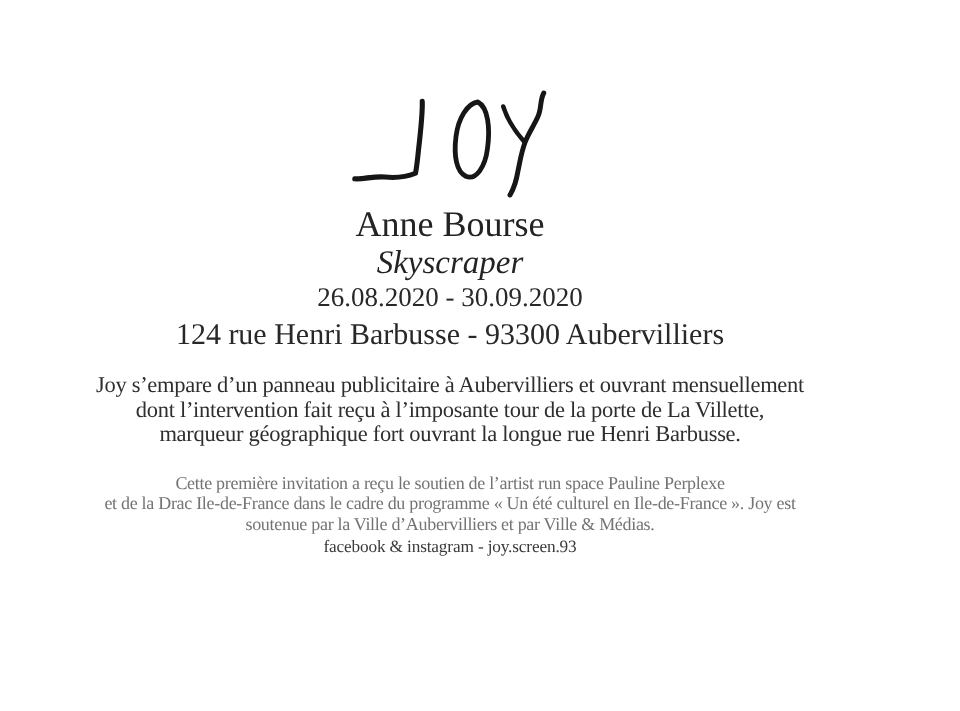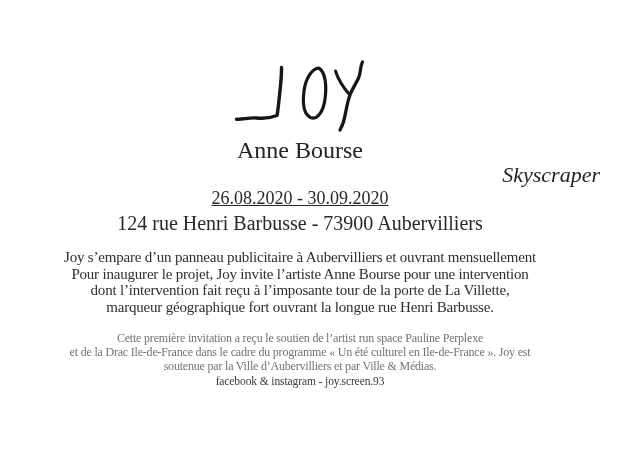--- a/index.html
+++ b/index.html
@@ -30,27 +30,25 @@
     margin-top: 4px;
     font-size: 24px;
     line-height: 26px;
     color: #232323;
   }
   .title {
     font-style: italic;
     font-size: 22px;
     line-height: 24px;
     color: #232323;
-    text-align: right;
   }
   .dates {
     font-size: 18px;
     line-height: 22px;
     color: #282828;
-    text-decoration: underline;
   }
   .address {
     margin-top: 1px;
     font-size: 20px;
     line-height: 26px;
     color: #282828;
   }
   .description {
     margin-top: 13px;
     font-size: 15px;
@@ -92,25 +90,24 @@
 
         <path stroke-width="3" d="M101.5,14 C103.5,20.5 108,29 115.5,37.5"></path>
         <path stroke-width="3.3" d="M128.5,5 C125.8,10 127.2,15.5 124.5,21 C121.5,27.5 118,32.5 116,38 C113.2,45.5 112.5,52 111.2,57.5 C110.4,62.5 109.2,67.5 106,73"></path>
       </g>
     </svg>
   </div>
 
   <div class="artist">Anne Bourse</div>
   <div class="title">Skyscraper</div>
   <div class="dates">26.08.2020 - 30.09.2020</div>
-  <div class="address">124 rue Henri Barbusse - 73900 Aubervilliers</div>
+  <div class="address">124 rue Henri Barbusse - 93300 Aubervilliers</div>
 
   <div class="description">
     <div class="line">Joy s’empare d’un panneau publicitaire à Aubervilliers et ouvrant mensuellement</div>
-    <div class="line">Pour inaugurer le projet, Joy invite l’artiste Anne Bourse pour une intervention</div>
     <div class="line">dont l’intervention fait reçu à l’imposante tour de la porte de La Villette,</div>
     <div class="line">marqueur géographique fort ouvrant la longue rue Henri Barbusse.</div>
   </div>
 
   <div class="credits">
     <div class="line">Cette première invitation a reçu le soutien de l’artist run space Pauline Perplexe</div>
     <div class="line">et de la Drac Ile-de-France dans le cadre du programme « Un été culturel en Ile-de-France ». Joy est</div>
     <div class="line">soutenue par la Ville d’Aubervilliers et par Ville &amp; Médias.</div>
   </div>
 

